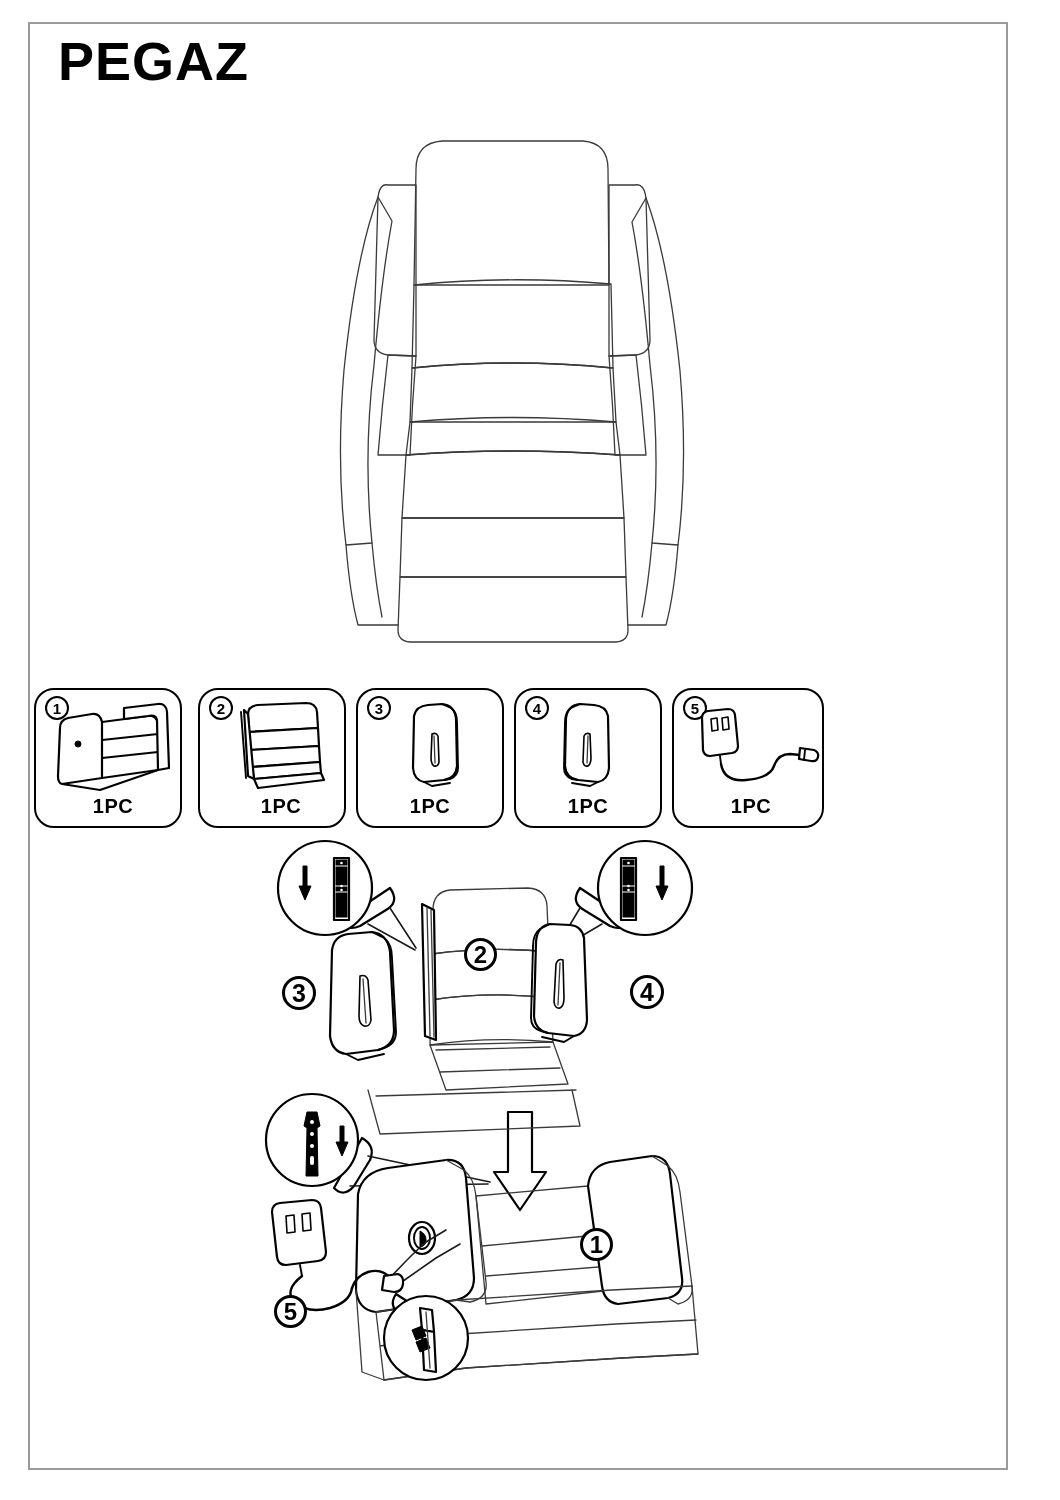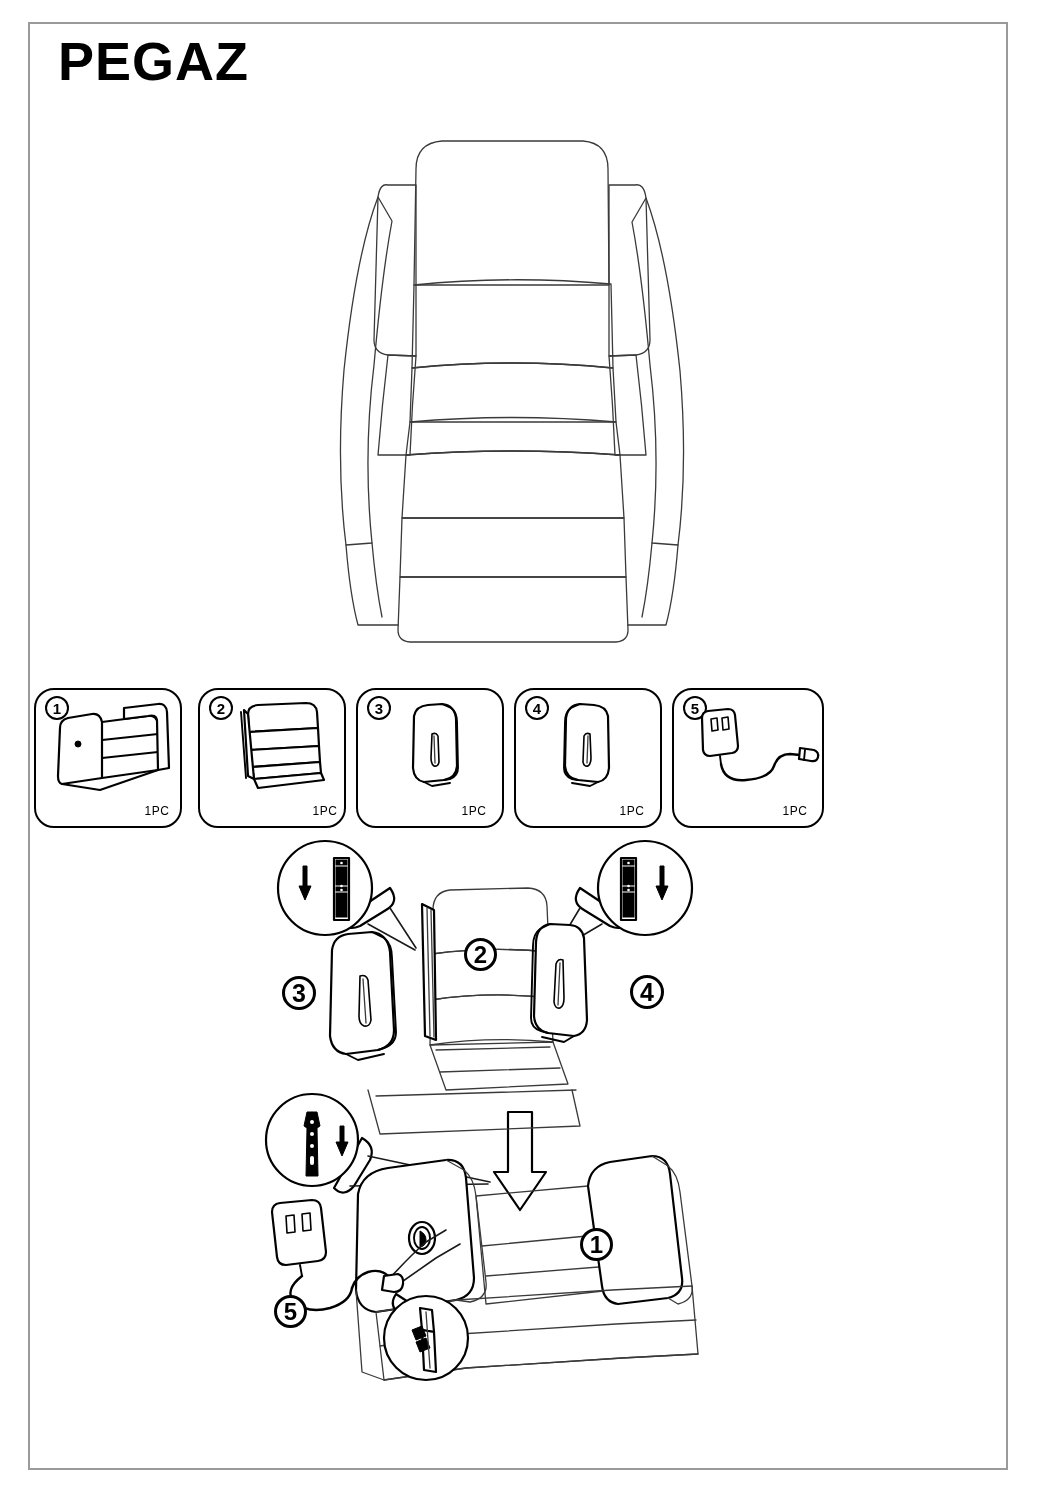--- a/index.html
+++ b/index.html
@@ -13,21 +13,21 @@
   .parts-row{position:absolute;left:34px;top:688px;width:800px;height:145px;}
   .part-tile{position:absolute;top:0;width:148px;height:140px;border:2.5px solid #000;border-radius:20px;box-sizing:border-box;background:#fff;}
   .part-tile.t1{left:0;}
   .part-tile.t2{left:164px;}
   .part-tile.t3{left:322px;}
   .part-tile.t4{left:480px;}
   .part-tile.t5{left:638px;width:152px;}
   .tile-badge{position:absolute;left:9px;top:6px;width:24px;height:24px;border:2px solid #000;border-radius:50%;
     font-size:15px;font-weight:bold;text-align:center;line-height:21px;box-sizing:border-box;}
   .tile-art{position:absolute;left:0;top:10px;width:100%;height:92px;}
-  .tile-qty{position:absolute;left:0;bottom:8px;width:100%;text-align:center;font-size:12px;font-weight:normal;letter-spacing:0.5px;margin-left:44px;}
+  .tile-qty{position:absolute;left:0;bottom:8px;width:100%;text-align:center;font-size:20px;font-weight:bold;letter-spacing:0.5px;}
   .part-tile.t1 .tile-qty{text-align:center;padding-left:10px;box-sizing:border-box;}
   .part-tile.t2 .tile-qty{padding-left:18px;box-sizing:border-box;}
   .part-tile.t5 .tile-qty{padding-left:6px;box-sizing:border-box;}
 
   .assembly{position:absolute;left:250px;top:840px;width:470px;height:590px;}
   .assembly2{position:absolute;left:250px;top:1090px;width:520px;height:320px;}
 
   .step-badge{position:absolute;border:3px solid #000;border-radius:50%;background:#fff;
     font-weight:bold;text-align:center;box-sizing:border-box;}
   .b3{left:282px;top:976px;width:34px;height:34px;font-size:25px;line-height:28px;}

